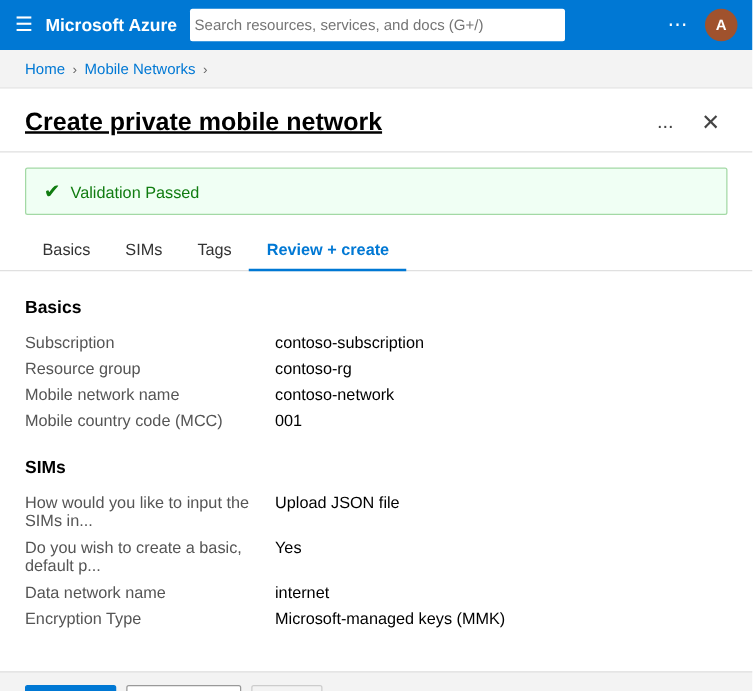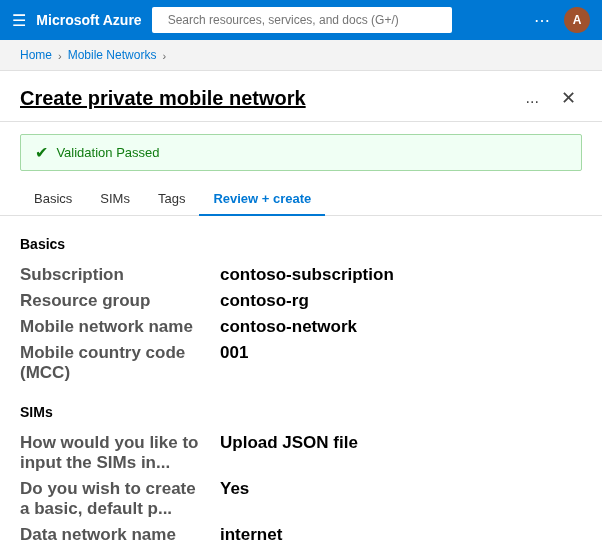--- a/index.html
+++ b/index.html
@@ -23,21 +23,21 @@
       color: #fff;
       font-weight: 600;
       font-size: 14px;
       white-space: nowrap;
     }
     .topbar-search {
       flex: 1;
       height: 26px;
       border: none;
       border-radius: 2px;
-      padding: 0 16px;
+      padding: 0 4px;
       font-size: 12px;
       background: #fff;
       color: #a16207;
       max-width: 300px;
     }
     .topbar-right {
       margin-left: auto;
       display: flex;
       align-items: center;
       gap: 12px;
@@ -176,22 +176,21 @@
     }
 
     .review-table {
       width: 100%;
       border-collapse: collapse;
       margin-bottom: 18px;
     }
     .review-table td {
       padding: 3px 0;
       vertical-align: top;
-      font-size: 17px;
-      font-weight: bold;
+      font-size: 13px;
     }
     .review-table td:first-child {
       color: #555;
       width: 200px;
       padding-right: 20px;
     }
     .review-table td:last-child {
       color: #000;
     }
     .link-value {

